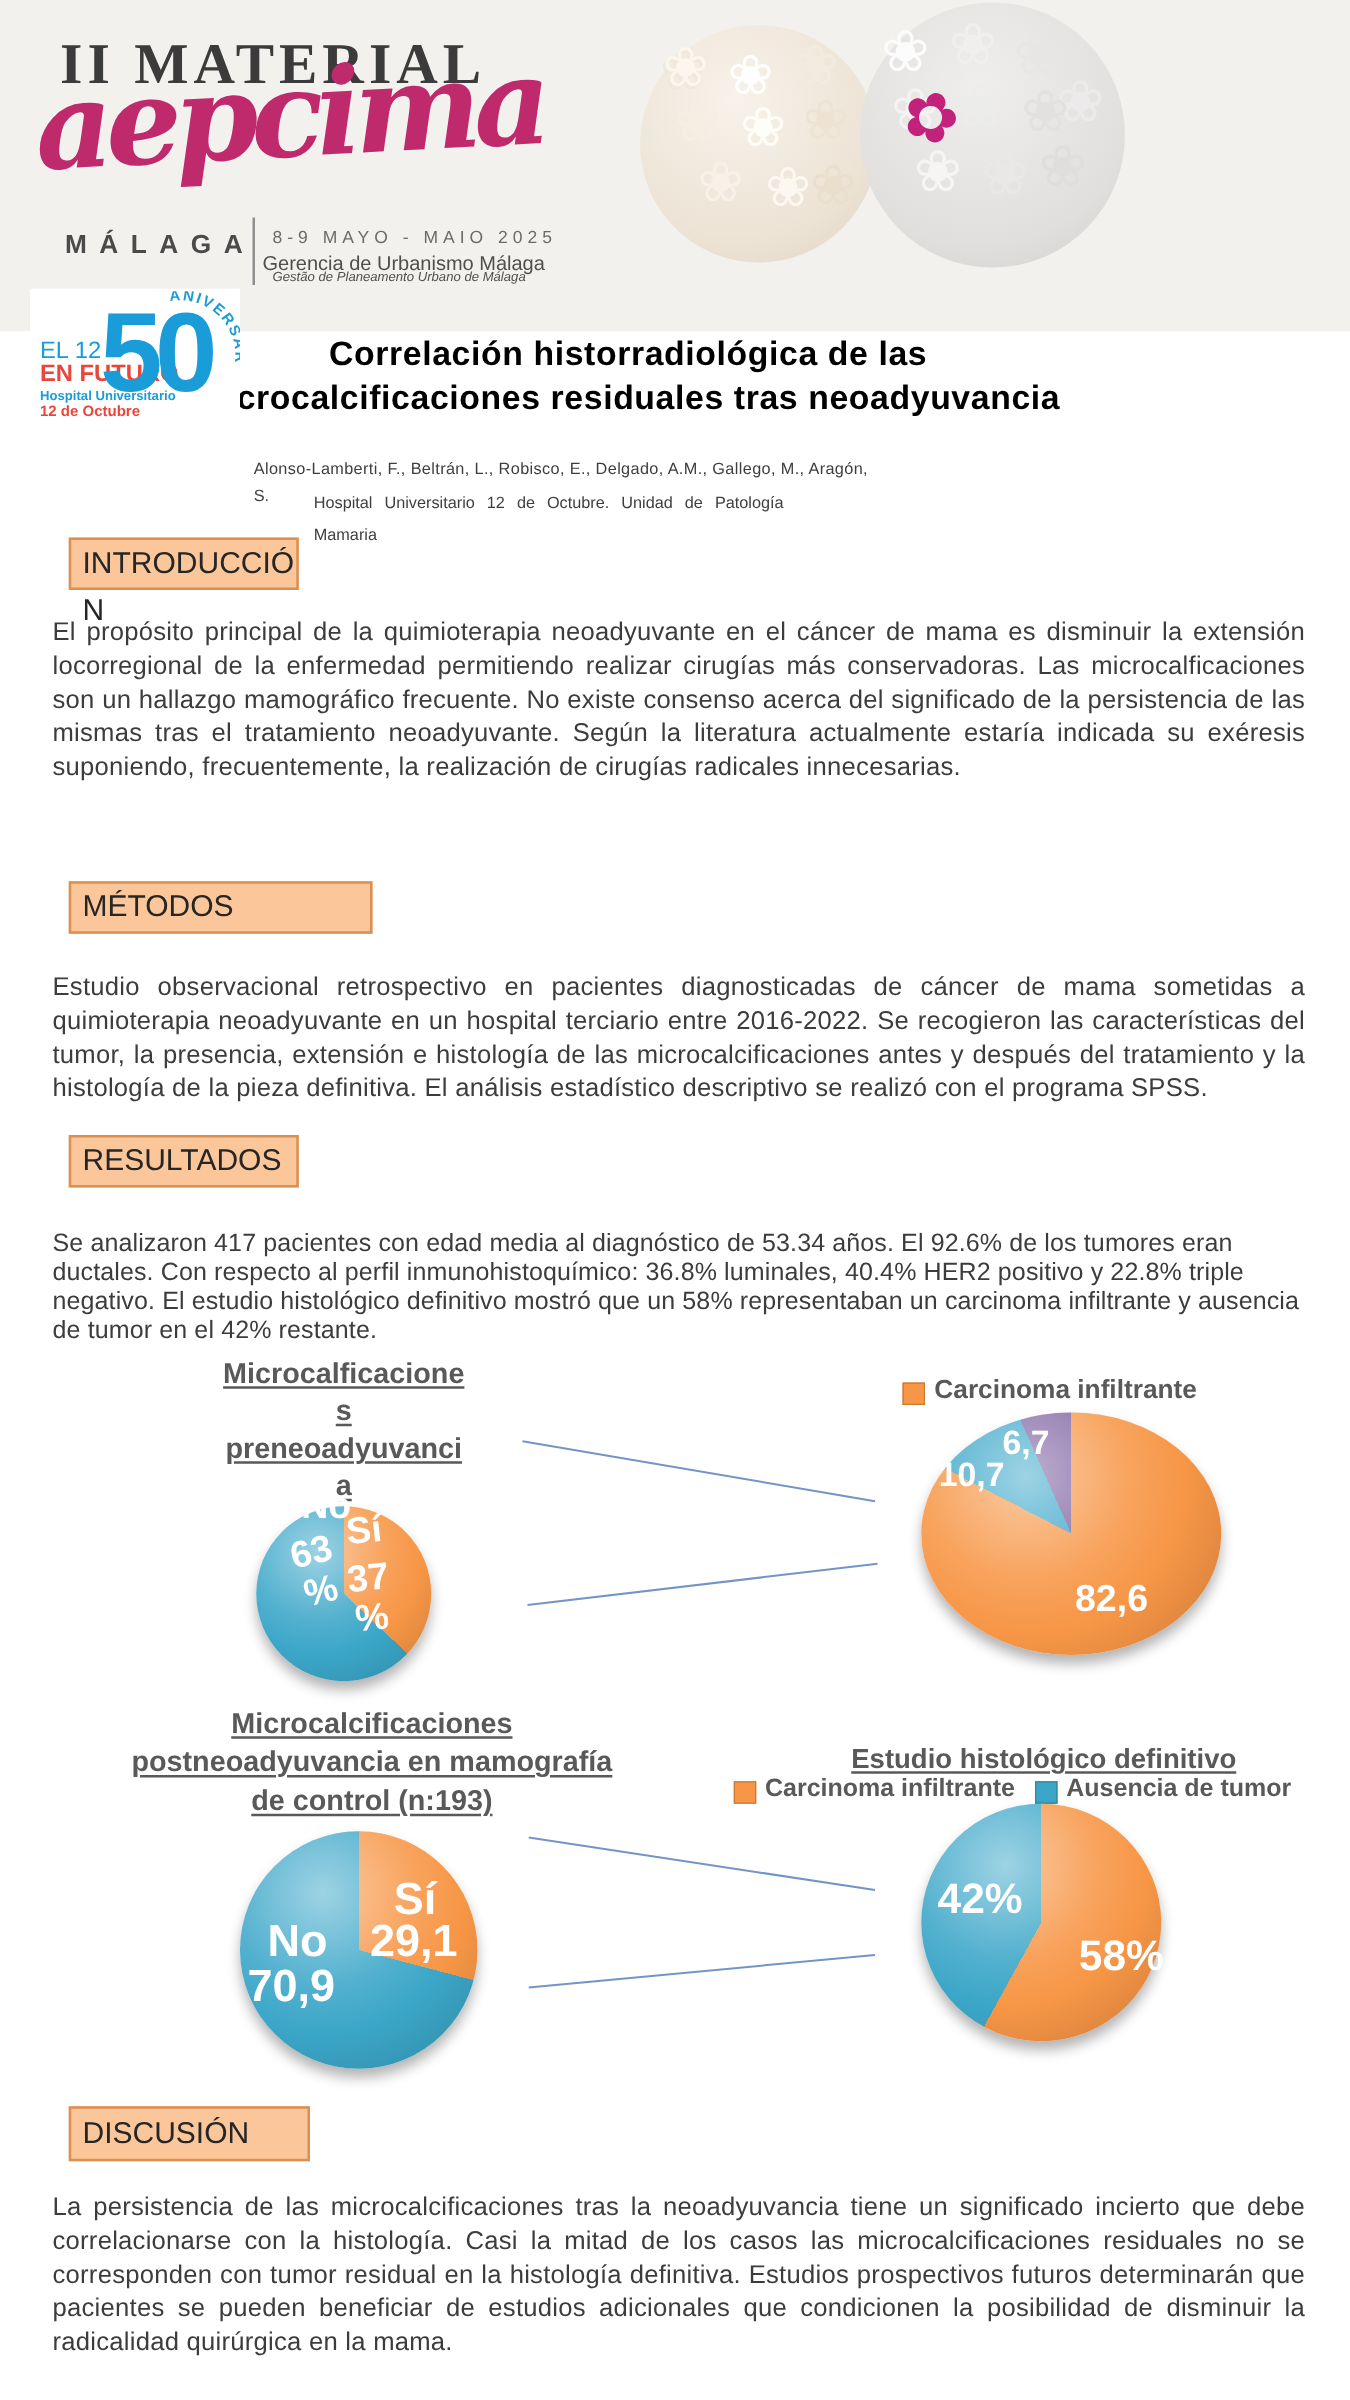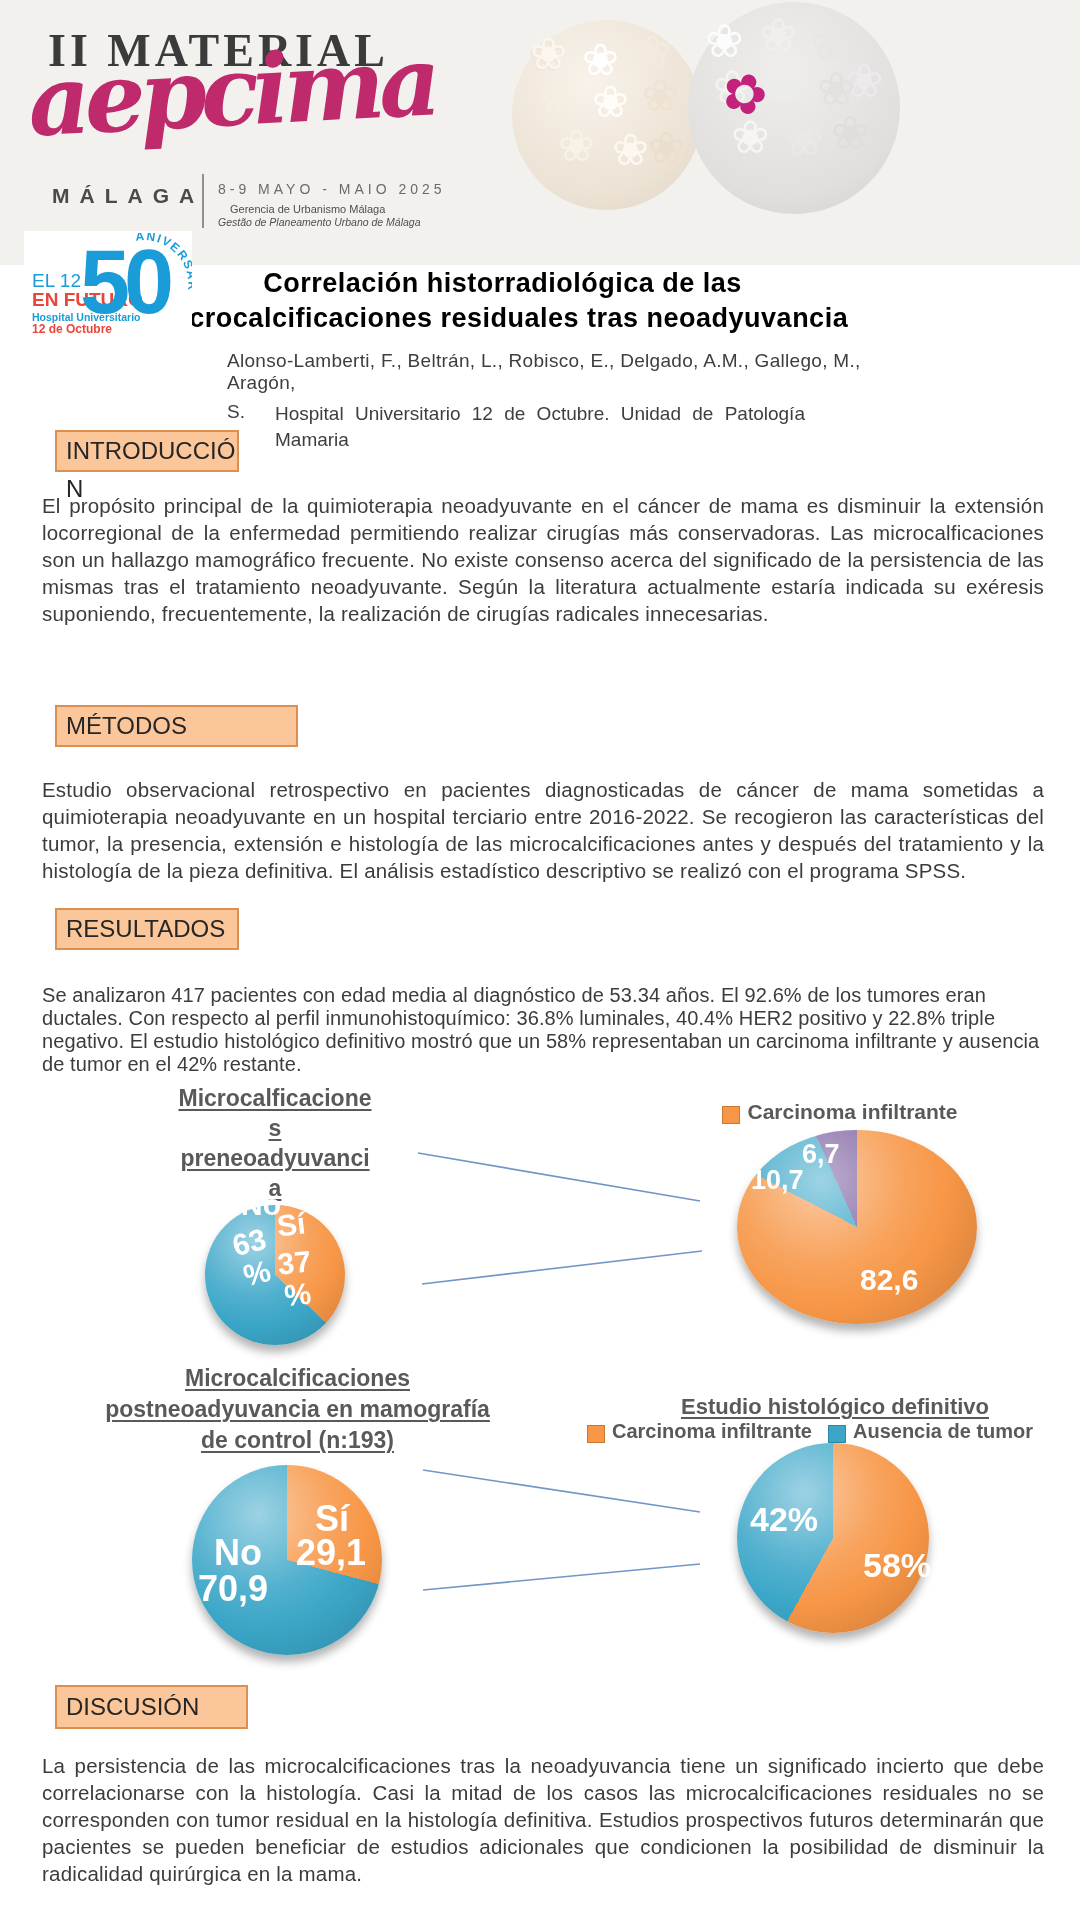--- a/index.html
+++ b/index.html
@@ -10,21 +10,21 @@
   .header-band { position:absolute; left:0; top:0; width:1080px; height:265px; background:#f2f1ee; }
   .congress { position:absolute; left:48px; top:24px; font-family:"Liberation Serif",serif;
               font-weight:bold; font-size:46px; letter-spacing:4px; color:#3b3b3b; }
   .aepcima  { position:absolute; left:28px; top:44px; font-family:"DejaVu Serif",serif;
               font-style:italic; font-weight:bold; font-size:96px; line-height:1;
               color:#bf2a6d; letter-spacing:-6px; transform:rotate(-3deg); z-index:2; }
   .malaga   { position:absolute; left:52px; top:184px; font-size:21px; letter-spacing:10px;
               color:#4a4a4a; font-weight:bold; }
   .hdr-divider { position:absolute; left:202px; top:174px; width:2px; height:54px; background:#8f8f8f; }
   .dates    { position:absolute; left:218px; top:181px; font-size:14px; letter-spacing:4px; color:#6b6b6b; }
-  .org1     { position:absolute; left:230px; top:203px; font-size:11px; color:#4f4f4f; }
+  .org1     { position:absolute; left:210px; top:203px; font-size:16px; color:#4f4f4f; }
   .org2     { position:absolute; left:218px; top:216px; font-size:10.5px; font-style:italic; color:#4f4f4f; }
 
   .fball { position:absolute; border-radius:50%; }
   .fball1 { left:512px; top:20px; width:190px; height:190px;
             background:radial-gradient(circle at 40% 32%, #f8f2ea, #ece2d4 68%, #ddd1bf); }
   .fball2 { left:688px; top:2px; width:212px; height:212px;
             background:radial-gradient(circle at 45% 32%, #efeeed, #e1dfde 68%, #d1cecb); }
   .petals { position:absolute; z-index:1; }
   .petals1 { left:530px; top:28px; font-size:44px; color:#fbf6ee; text-shadow:
      52px 6px 0 #ffffff, 104px -2px 0 #f3ebdf, 10px 44px 0 #f6eee3, 62px 48px 0 #fffdf8,
@@ -41,21 +41,21 @@
   .logo-box { position:absolute; left:24px; top:231px; width:168px; height:104px; background:#ffffff; z-index:6; }
   .el12     { position:absolute; left:8px; top:40px; font-size:19px; font-weight:normal; color:#1a9cd9; line-height:1;text-align:right; }
   .enfuturo { position:absolute; left:8px; top:59px; font-size:19px; font-weight:bold; color:#e8463a; line-height:1; }
   .hosp1    { position:absolute; left:8px; top:81px; font-size:10.5px; font-weight:bold; color:#1a9cd9; line-height:1; }
   .hosp2    { position:absolute; left:8px; top:92px; font-size:12px; font-weight:bold; color:#e8463a; line-height:1; }
   .anniv    { position:absolute; left:56px; top:2px; width:112px; height:98px; }
 
   
   .poster-title { position:absolute; left:125px; top:266px; width:755px; text-align:center;
                   font-size:27px; font-weight:bold; color:#000; line-height:35px; z-index:2; letter-spacing:.5px; }
-  .authors { position:absolute; left:203px; top:350px; width:700px; font-size:19px; color:#3e3e3e;margin-left:24px; }
+  .authors { position:absolute; left:203px; top:367px; width:700px; font-size:13px; color:#3e3e3e; }
   .authors .line1 { margin-bottom:7px; letter-spacing:.3px; }
   .affil-row { display:flex; }
   .s-prefix { width:48px; }
   .affil { line-height:26px; word-spacing:6px; }
 
   
   .sec-box { position:absolute; background:#fbc699; border:2px solid #db8f51; box-sizing:border-box;
              padding-left:9px; font-size:24px; color:#262626; z-index:2; }
   .sec-box .bl { display:block; line-height:38px; white-space:nowrap; }
   .box-intro     { left:55px; top:430px;  width:184px; height:42px; }

